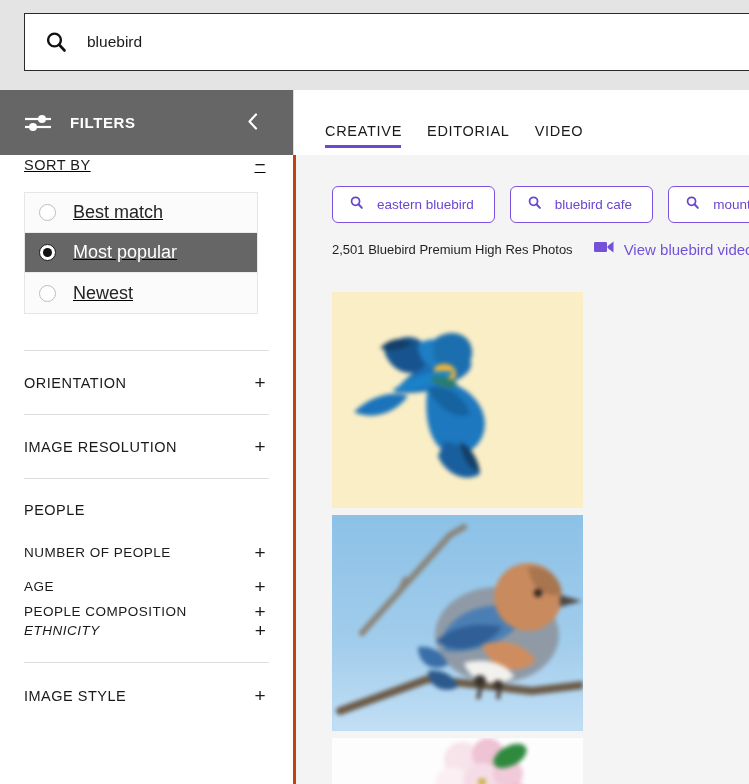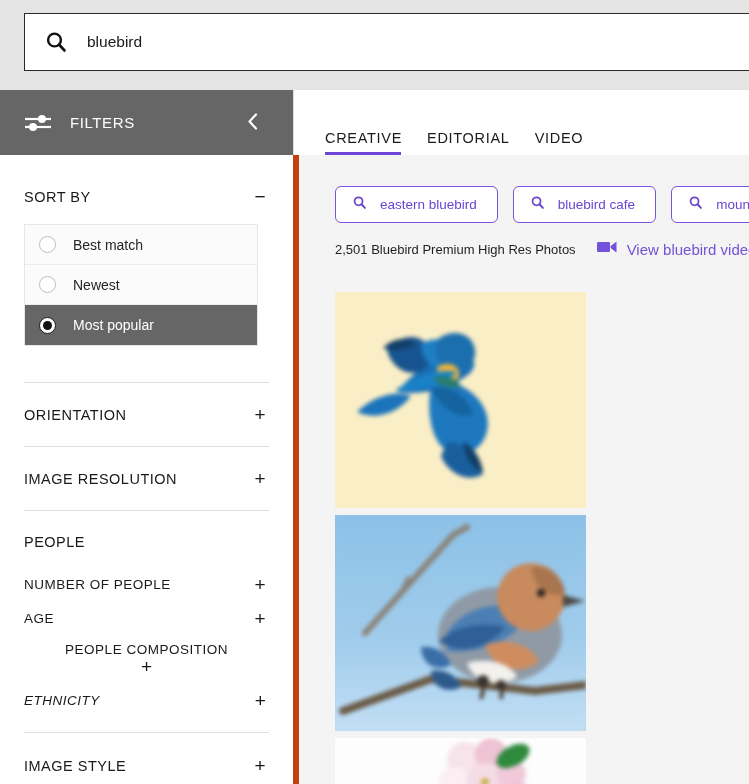--- a/index.html
+++ b/index.html
@@ -41,35 +41,36 @@
     background: #666666;
     display: flex; align-items: center;
     cursor: pointer;
   }
   .filters-icon { margin-left: 24px; display: flex; align-items: center; }
   .filters-label {
     margin-left: 18px;
     color: #ffffff;
     font-size: 15px;
     letter-spacing: 0.6px;
+    font-weight: bold;
   }
   .filters-collapse {
     position: absolute; right: 34px; top: 50%;
     transform: translateY(-50%);
     color: #ffffff; font-size: 17px; line-height: 1;
     cursor: pointer;
   }
 
   
   .tabs-strip {
     position: absolute; left: 293px; top: 90px;
     width: 456px; height: 65px;
     background: #ffffff;
     border-left: 1px solid #dcdcdc;
-    display: flex; align-items: flex-end;
+    display: flex; align-items: center;
   }
   .tabs-row { display: flex; align-items: baseline; padding: 25px 0 0 31px; }
   .tab {
     font-size: 14.5px; letter-spacing: 0.7px;
     color: #1a1a1a; margin-right: 25px;
     cursor: pointer; position: relative; padding-bottom: 9px;
   }
   .tab.active::after {
     content: ""; position: absolute; left: 0; right: 1px; bottom: 0;
     height: 3px; background: #6c47d6;
@@ -116,30 +117,30 @@
     width: 17px; height: 17px; border-radius: 50%;
     border: 1px solid #bdbdbd; background: #ffffff;
     flex: 0 0 auto; position: relative;
   }
   .radio-row.selected .radio-mark { border-color: #1a1a1a; }
   .radio-row.selected .radio-mark::after {
     content: ""; position: absolute; left: 3px; top: 3px;
     width: 9px; height: 9px; border-radius: 50%; background: #111111;
   }
   .radio-label {
-    margin-left: 17px; font-size: 14px; color: #242424;
+    margin-left: 17px; font-size: 18px; color: #242424;
   }
   .radio-row.selected .radio-label { color: #ffffff; }
 
   
   .results-pane {
     position: absolute; left: 293px; top: 155px;
     width: 456px; height: 629px;
     background: #f4f4f4;
-    border-left: 6px solid #c2410c;
+    border-left: 3px solid #c2410c;
     overflow: hidden;
   }
   .chips-row {
     display: flex; padding: 31px 0 0 36px; gap: 15px;
   }
   .chip {
     height: 37px; border: 1px solid #7b52e0; border-radius: 6px;
     background: #ffffff; display: flex; align-items: center;
     padding: 0 20px 0 16px; cursor: pointer; white-space: nowrap;
     flex: 0 0 auto;
@@ -220,38 +221,38 @@
   <div class="tabs-strip">
     <div class="tabs-row">
       <div class="tab active">CREATIVE</div>
       <div class="tab">EDITORIAL</div>
       <div class="tab">VIDEO</div>
     </div>
   </div>
 
   <div class="sidebar">
 
-    <div class="sb-section" style="padding-top:32px;">
+    <div class="sb-section" style="text-decoration:underline;">
       <div class="sb-head">
         <span class="sb-head-title">SORT BY</span>
         <span class="sb-toggle">−</span>
       </div>
       <div class="radio-group">
         <div class="radio-row">
           <span class="radio-mark"></span>
           <span class="radio-label">Best match</span>
         </div>
+        <div class="radio-row selected">
+          <span class="radio-mark"></span>
+          <span class="radio-label">Most popular</span>
+        </div>
         <div class="radio-row">
           <span class="radio-mark"></span>
           <span class="radio-label">Newest</span>
         </div>
-        <div class="radio-row selected">
-          <span class="radio-mark"></span>
-          <span class="radio-label">Most popular</span>
-        </div>
       </div>
     </div>
 
     <div class="sb-divider" style="margin-top:36px;"></div>
 
     <div class="sb-section" style="padding-top:22px;padding-bottom:22px;">
       <div class="sb-head">
         <span class="sb-head-title">ORIENTATION</span>
         <span class="sb-toggle">+</span>
       </div>
@@ -269,26 +270,26 @@
     <div class="sb-divider"></div>
 
     <div class="sb-section" style="padding-top:23px;">
       <div class="sb-head-title" style="margin-bottom:25px;">PEOPLE</div>
 
       <div class="sb-head" style="margin-bottom:15px;">
         <span class="sb-head-title" style="font-size:13.5px;">NUMBER OF PEOPLE</span>
         <span class="sb-toggle">+</span>
       </div>
 
-      <div class="sb-head" style="margin-bottom:14px;">
+      <div class="sb-head" style="margin-bottom:6px;">
         <span class="sb-head-title" style="font-size:13.5px;">AGE</span>
         <span class="sb-toggle">+</span>
       </div>
 
-      <div class="sb-head" style="margin-bottom:15px;flex-direction:column;">
+      <div class="sb-head" style="">
         <span class="sb-head-title" style="font-size:13.5px;">PEOPLE COMPOSITION</span>
         <span class="sb-toggle">+</span>
       </div>
 
       <div class="sb-head" style="margin-bottom:22px;font-style:italic;">
         <span class="sb-head-title" style="font-size:13.5px;">ETHNICITY</span>
         <span class="sb-toggle">+</span>
       </div>
     </div>
 

